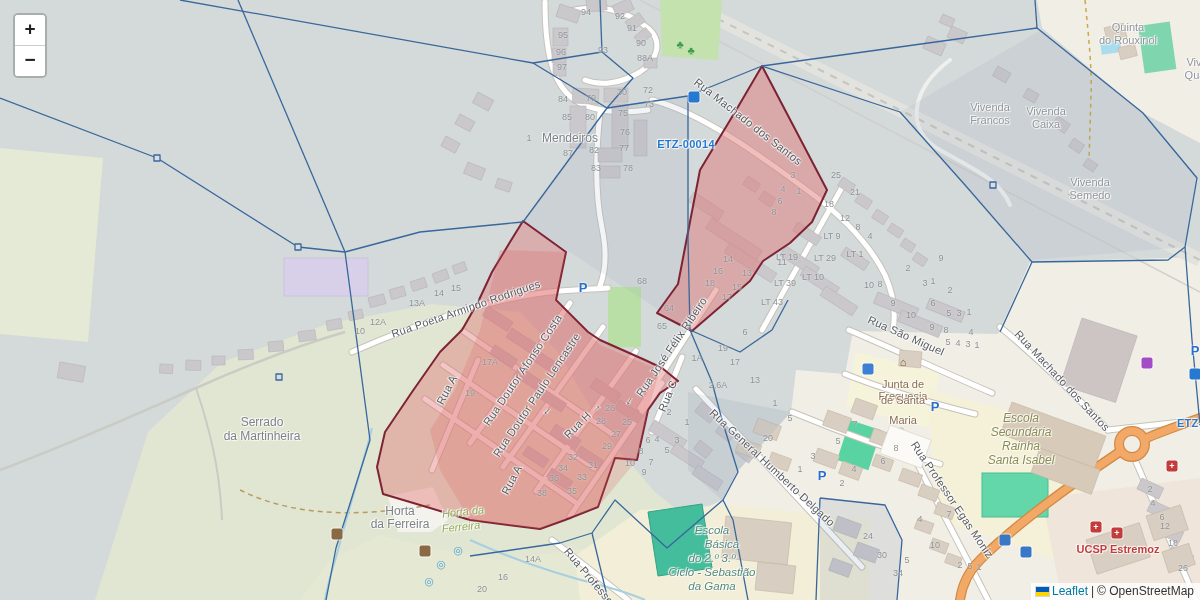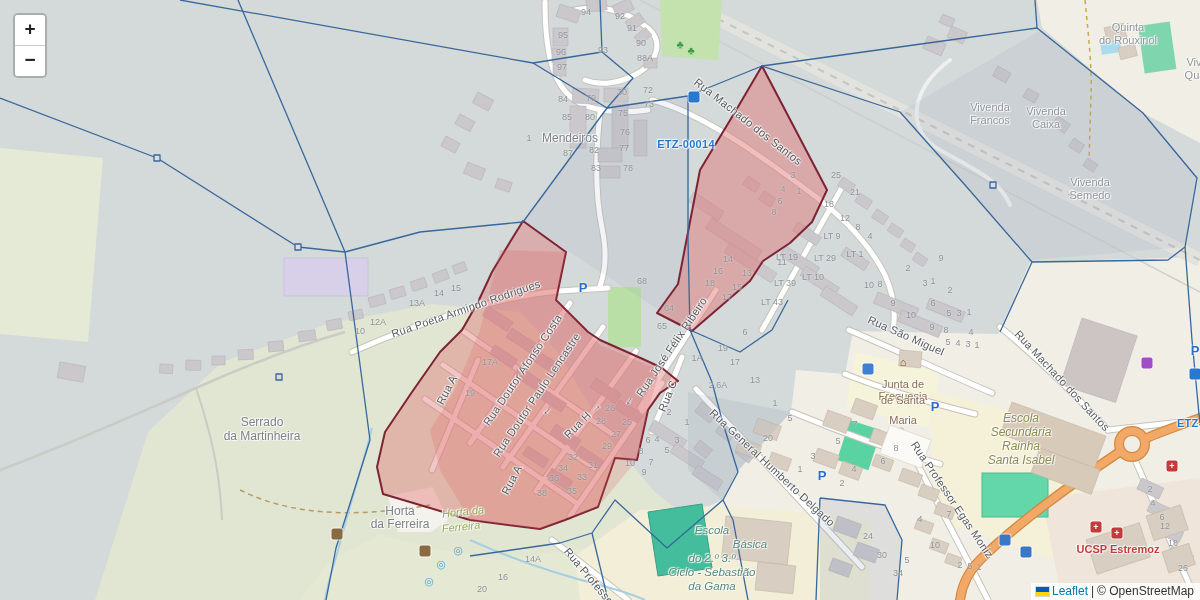--- a/index.html
+++ b/index.html
@@ -334,21 +334,21 @@
       <span class="lbl street" style="left: 952px; top: 500px; transform: translate(-50%, -50%) rotate(56deg);">Rua Professor Egas Moniz</span>
       <span class="lbl street" style="left: 590px; top: 578px; transform: translate(-50%, -50%) rotate(50deg);">Rua Professor</span>
       <span class="lbl place" style="left: 570px; top: 138px; transform: translate(-50%, -50%);">Mendeiros</span>
       <span class="lbl place" style="left: 262px; top: 422px; transform: translate(-50%, -50%);">Serrado</span>
       <span class="lbl place" style="left: 262px; top: 436px; transform: translate(-50%, -50%);">da Martinheira</span>
       <span class="lbl place" style="left: 400px; top: 511px; transform: translate(-50%, -50%);">Horta</span>
       <span class="lbl place" style="left: 400px; top: 524px; transform: translate(-50%, -50%);">da Ferreira</span>
       <span class="lbl landuse" style="left: 463px; top: 512px; transform: translate(-50%, -50%) rotate(-6deg);">Horta da</span>
       <span class="lbl landuse" style="left: 461px; top: 527px; transform: translate(-50%, -50%) rotate(-6deg);">Ferreira</span>
       <span class="lbl school" style="left: 712px; top: 531px; transform: translate(-50%, -50%);">Escola</span>
-      <span class="lbl school" style="left: 740px; top: 545px; transform: translate(-50%, -50%); padding-left: 20px;">Básica</span>
+      <span class="lbl school" style="left: 712px; top: 545px; transform: translate(-50%, -50%); padding-left: 20px;">Básica</span>
       <span class="lbl school" style="left: 712px; top: 559px; transform: translate(-50%, -50%);">do 2.º 3.º</span>
       <span class="lbl school" style="left: 712px; top: 573px; transform: translate(-50%, -50%);">Ciclo - Sebastião</span>
       <span class="lbl school" style="left: 712px; top: 587px; transform: translate(-50%, -50%);">da Gama</span>
       <span class="lbl school2" style="left: 1021px; top: 418px; transform: translate(-50%, -50%);">Escola</span>
       <span class="lbl school2" style="left: 1021px; top: 432px; transform: translate(-50%, -50%);">Secundária</span>
       <span class="lbl school2" style="left: 1021px; top: 446px; transform: translate(-50%, -50%);">Rainha</span>
       <span class="lbl school2" style="left: 1021px; top: 460px; transform: translate(-50%, -50%);">Santa Isabel</span>
       <span class="lbl amenity" style="left: 903px; top: 384px; transform: translate(-50%, -50%);">Junta de</span>
       <span class="lbl amenity" style="left: 903px; top: 396px; transform: translate(-50%, -50%);">Freguesia</span>
       <span class="lbl amenity" style="left: 903px; top: 400px; transform: translate(-50%, -50%); text-align: center;">de Santa</span>

